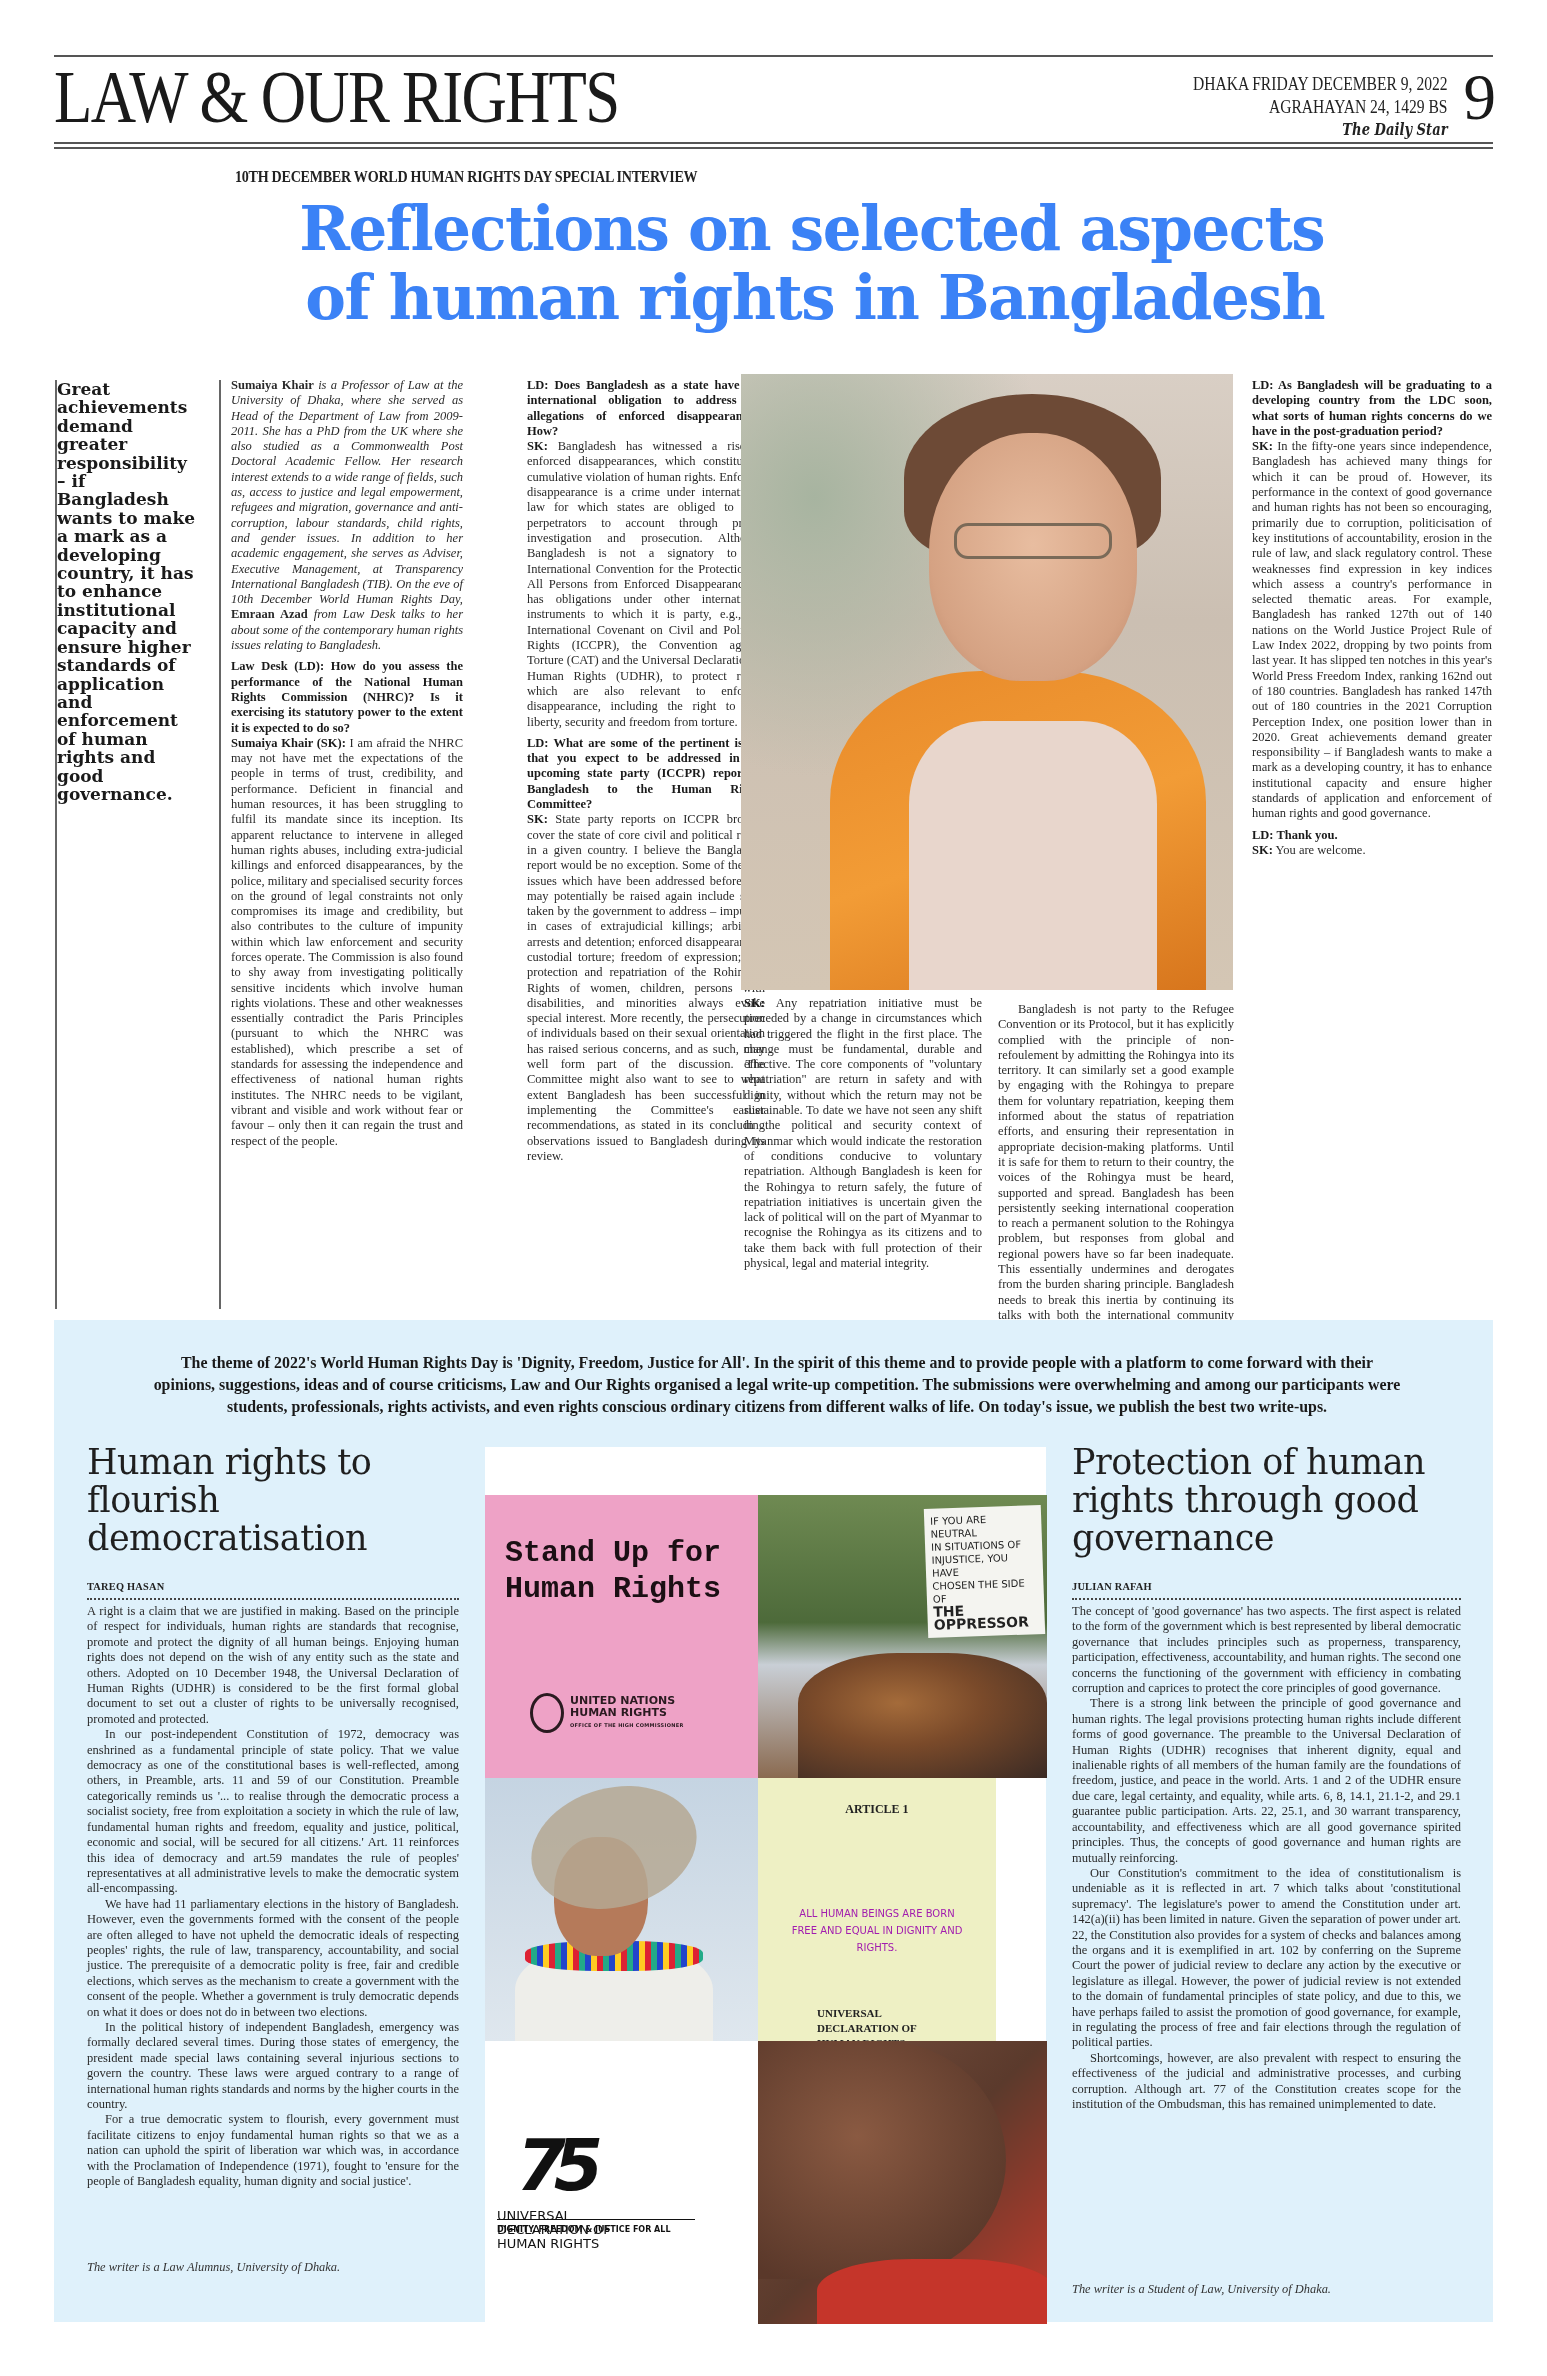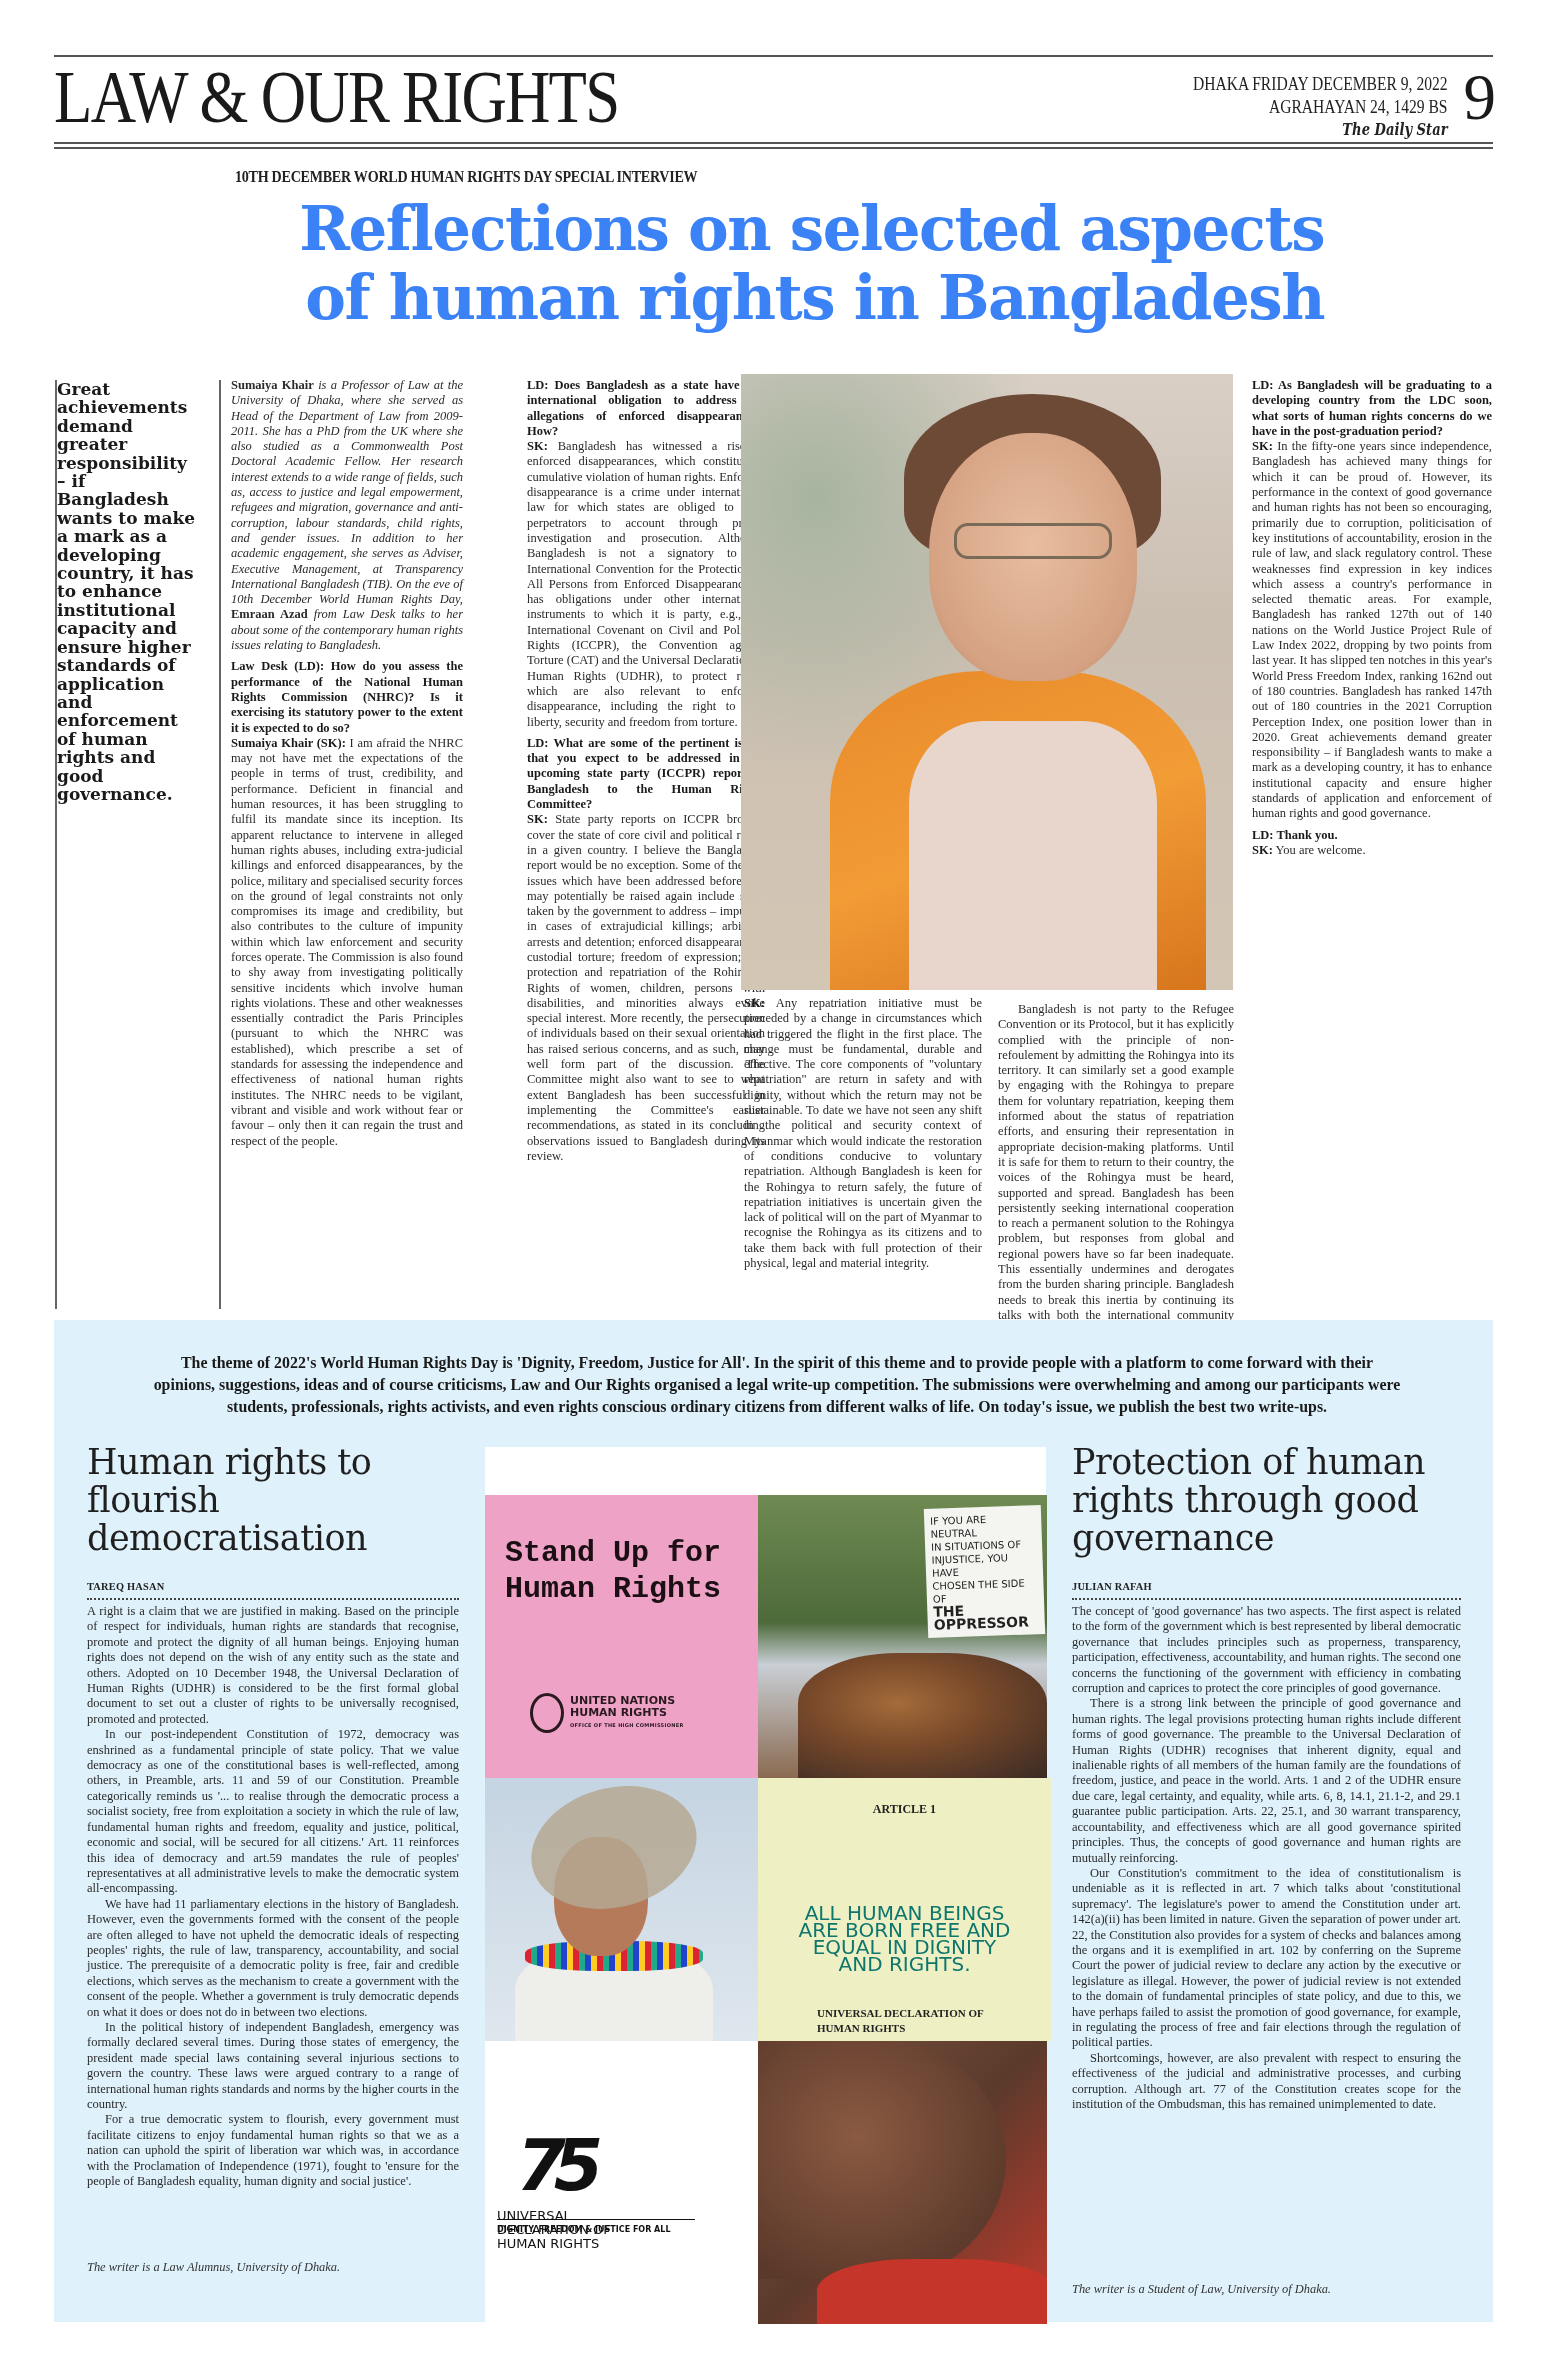--- a/index.html
+++ b/index.html
@@ -45,41 +45,41 @@
   .dotted { position: absolute; border-top: 2px dotted #444; }
   .essay { position: absolute; font-size: 12.5px; line-height: 15.4px; text-align: justify; color: #2a2a2a; }
   .essay .indent { text-indent: 18px; }
   .writer { position: absolute; font-style: italic; font-size: 12.4px; color: #333; }
 
   .poster { position: absolute; left: 485px; top: 1447px; width: 561px; height: 837px; background: #ffffff; }
   .tile { position: absolute; overflow: hidden; }
   .t-pink { left: 0; top: 48px; width: 273px; height: 283px; background: #eea2c6; }
   .t-protest { left: 273px; top: 48px; width: 289px; height: 283px; background: linear-gradient(180deg, #6f8a52 0%, #4d6a3a 45%, #c9cfd6 60%, #8a6a50 100%); }
   .t-woman { left: 0; top: 331px; width: 273px; height: 263px; background: linear-gradient(180deg, #c5d4e2 0%, #dfe7ee 100%); }
-  .t-article { left: 273px; top: 331px; width: 293px; height: 263px; background: #eef0c4; }
+  .t-article { left: 273px; top: 331px; width: 238px; height: 263px; background: #eef0c4; }
   .t-logo { left: 0; top: 594px; width: 273px; height: 283px; background: #ffffff; }
   .t-man { left: 273px; top: 594px; width: 289px; height: 283px; background: linear-gradient(135deg, #7a5240 0%, #5b3a2c 50%, #c33a2c 100%); }
 
   .standup { position: absolute; left: 14px; top: 40px; width: 228px; text-align: center; font-family: Liberation Mono, monospace; font-weight: bold; font-size: 30px; line-height: 36px; color: #1b0f14; }
   .un-logo { position: absolute; left: 45px; top: 198px; display: flex; align-items: center; gap: 6px; }
   .un-emblem { width: 34px; height: 40px; border-radius: 50%; border: 3px solid #2a1a20; }
   .un-text { font-family: "DejaVu Sans", sans-serif; font-weight: bold; font-size: 11px; line-height: 12px; color: #2a1a20; }
   .un-text small { display: block; font-size: 5px; letter-spacing: 0.3px; }
 
   .sign { position: absolute; left: 168px; top: 12px; width: 117px; height: 129px; background: #f4f4f0; transform: rotate(-2deg); padding: 6px; font-family: "DejaVu Sans", sans-serif; font-size: 10px; line-height: 13px; color: #222; }
   .sign .big { font-size: 14px; font-weight: bold; }
   .crowd { position: absolute; left: 40px; top: 158px; width: 249px; height: 125px; background: radial-gradient(ellipse at 40% 40%, #a46b3a 0%, #7a4a2a 40%, #3a2a24 100%); border-radius: 40% 40% 0 0; }
 
   .hat { position: absolute; left: 45px; top: 10px; width: 168px; height: 119px; border-radius: 50%; background: #b5a893; transform: rotate(-15deg); }
   .wface { position: absolute; left: 69px; top: 59px; width: 94px; height: 119px; border-radius: 45%; background: #b57a5a; }
   .wshirt { position: absolute; left: 30px; top: 168px; width: 198px; height: 109px; border-radius: 40% 40% 0 0; background: #eeeeea; }
   .beads { position: absolute; left: 40px; top: 163px; width: 178px; height: 30px; background: repeating-linear-gradient(90deg, #d23 0 6px, #2a8 6px 12px, #24c 12px 18px, #fc2 18px 24px); border-radius: 40%; }
 
   .art-label { position: absolute; left: 0; width: 100%; top: 24px; text-align: center; font-weight: bold; font-size: 12px; color: #222; }
-  .art-text { position: absolute; left: 0; width: 100%; top: 127px; text-align: center; font-family: "DejaVu Sans", sans-serif; font-size: 20px; line-height: 17px; color: #0f766e; }
+  .art-text { position: absolute; left: 0; width: 100%; top: 127px; text-align: center; font-family: "DejaVu Sans", sans-serif; font-size: 10px; line-height: 17px; color: #a21caf; }
   .art-src { position: absolute; left: 0; width: 100%; top: 228px; font-weight: bold; font-size: 11px; line-height: 15px; color: #222; }
 
   .logo75 { position: absolute; left: 12px; top: 89px; display: flex; align-items: center; gap: 8px; flex-direction: column; }
   .logo75 .num { font-family: "DejaVu Sans", sans-serif; font-weight: bold; font-style: italic; font-size: 71px; line-height: 71px; letter-spacing: -12px; color: #111; }
   .logo75 .txt { font-family: "DejaVu Sans", sans-serif; font-size: 13px; line-height: 14px; color: #111; }
   .logo-rule { position: absolute; left: 12px; top: 178px; width: 198px; border-top: 1px solid #111; }
   .logo-tag { position: absolute; left: 12px; top: 184px; font-family: "DejaVu Sans", sans-serif; font-weight: bold; font-size: 8px; color: #111; }
 
   .man-face { position: absolute; left: 0; top: 0; width: 248px; height: 238px; border-radius: 0 50% 50% 0; background: radial-gradient(ellipse at 40% 40%, #8a5a42 0%, #5a382a 80%); }
   .hood { position: absolute; left: 59px; top: 218px; width: 238px; height: 79px; background: #c5352a; border-radius: 40% 40% 0 0; }

